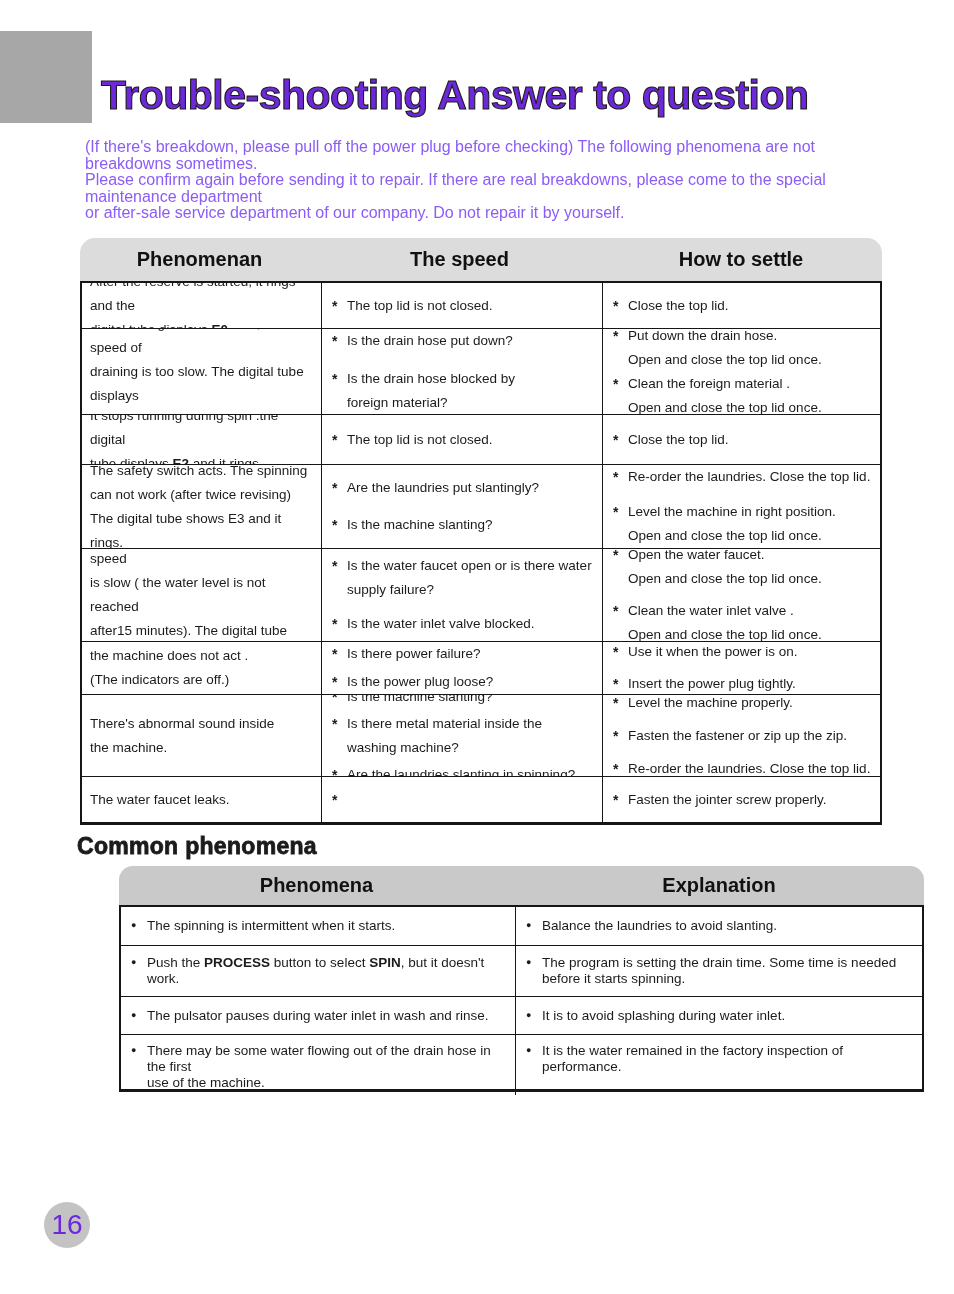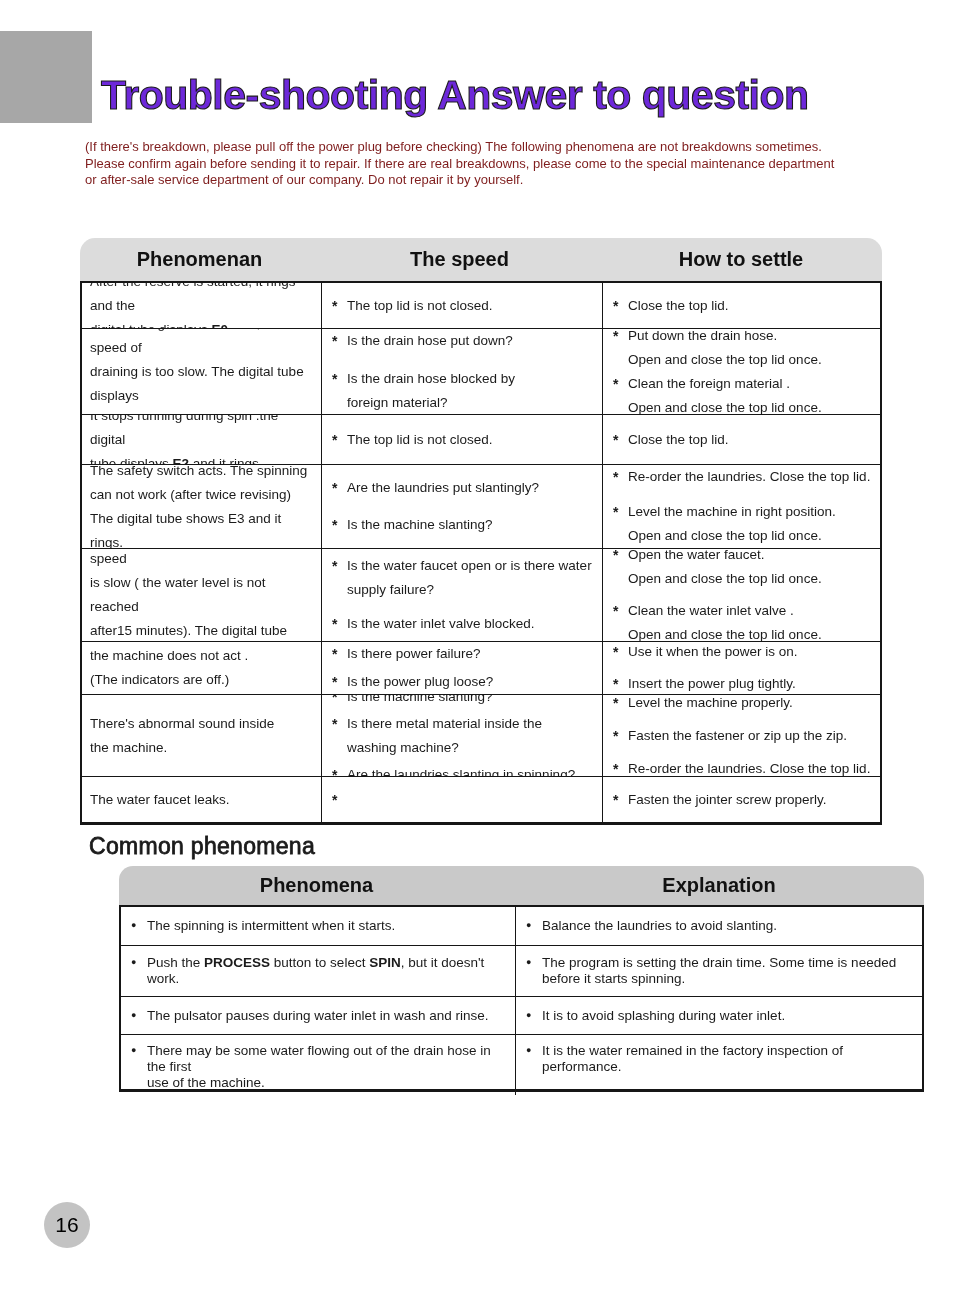--- a/index.html
+++ b/index.html
@@ -9,21 +9,21 @@
     overflow:hidden;
   }
   .gray-block { position:absolute; left:0; top:31px; width:92px; height:92px; background:#a7a7a7; }
   .title {
     position:absolute; left:101px; top:72px; margin:0;
     font-size:41px; font-weight:bold; letter-spacing:-0.5px; color:#6d28d9;
     -webkit-text-stroke:1.1px #1b1b1b; white-space:nowrap;
   }
   .intro {
     position:absolute; left:85px; top:139px; width:800px; margin:0;
-    font-size:13px; line-height:16.5px; white-space:pre-line; color:#7f1d1d;
+    font-size:16px; line-height:16.5px; white-space:pre-line; color:#8b5cf6;
   }
 
   
   .ts-table { position:absolute; left:80px; top:215px; width:802px;margin-top:23px; }
   .thead {
     height:43px; background:#dcdcdc; border-radius:15px 15px 0 0;
     display:grid; grid-template-columns:239px 281px 282px; align-items:center;
   }
   .th { text-align:center; font-weight:bold; font-size:20px; color:#111; }
   .tbody { border:2px solid #161616; border-bottom-width:3px; }
@@ -35,22 +35,22 @@
     box-sizing:border-box; overflow:hidden;
   }
   .td + .td { border-left:1.5px solid #161616; padding-left:10px; }
   .phx { white-space:pre-line; }
   .bi { display:flex; align-items:flex-start; }
   .mk { font-weight:bold; flex:0 0 15px; font-size:14px; }
   .bt { white-space:pre-line; }
 
   
   .common-title {
-    position:absolute; left:89px; top:833px; margin:0;
-    font-size:23px; font-weight:normal; letter-spacing:0.3px;
+    position:absolute; left:77px; top:833px; margin:0;
+    font-size:23px; font-weight:bold; letter-spacing:0.3px;
     -webkit-text-stroke:0.8px #1b1b1b; color:#1b1b1b;
   }
   .cm-table { position:absolute; left:80px; top:866px; width:805px;padding-left:39px; }
   .cm-head {
     height:39px; background:#c9c9c9; border-radius:14px 14px 0 0;
     display:grid; grid-template-columns:395px 410px; align-items:center;
   }
   .cm-body { border:2px solid #161616; border-bottom-width:3.5px; }
   .cm-tr { display:grid; grid-template-columns:394px 409px; }
   .cm-tr + .cm-tr { border-top:1.5px solid #161616; }
@@ -58,21 +58,21 @@
     padding:4px 8px 4px 10px; display:flex; flex-direction:column;
     justify-content:center; gap:6px; font-size:13.5px; line-height:16px;
     box-sizing:border-box;
   }
   .cm-td + .cm-td { border-left:1.5px solid #161616; }
   .dot { flex:0 0 16px; font-size:9px; line-height:15px; }
 
   .page-number {
     position:absolute; left:44px; top:1202px; width:46px; height:46px;
     border-radius:50%; background:#c3c3c3; display:flex; align-items:center;
-    justify-content:center; font-size:21px; color:#000000;
+    justify-content:center; font-size:28px; color:#6d28d9;
   }
 </style>
 </head>
 <body>
 
 <div class="page">
 
   <div class="gray-block"></div>
   <h1 class="title">Trouble-shooting  Answer to question</h1>
   <p class="intro">(If  there's  breakdown,  please pull off the power plug before checking)  The following phenomena are  not breakdowns sometimes.

